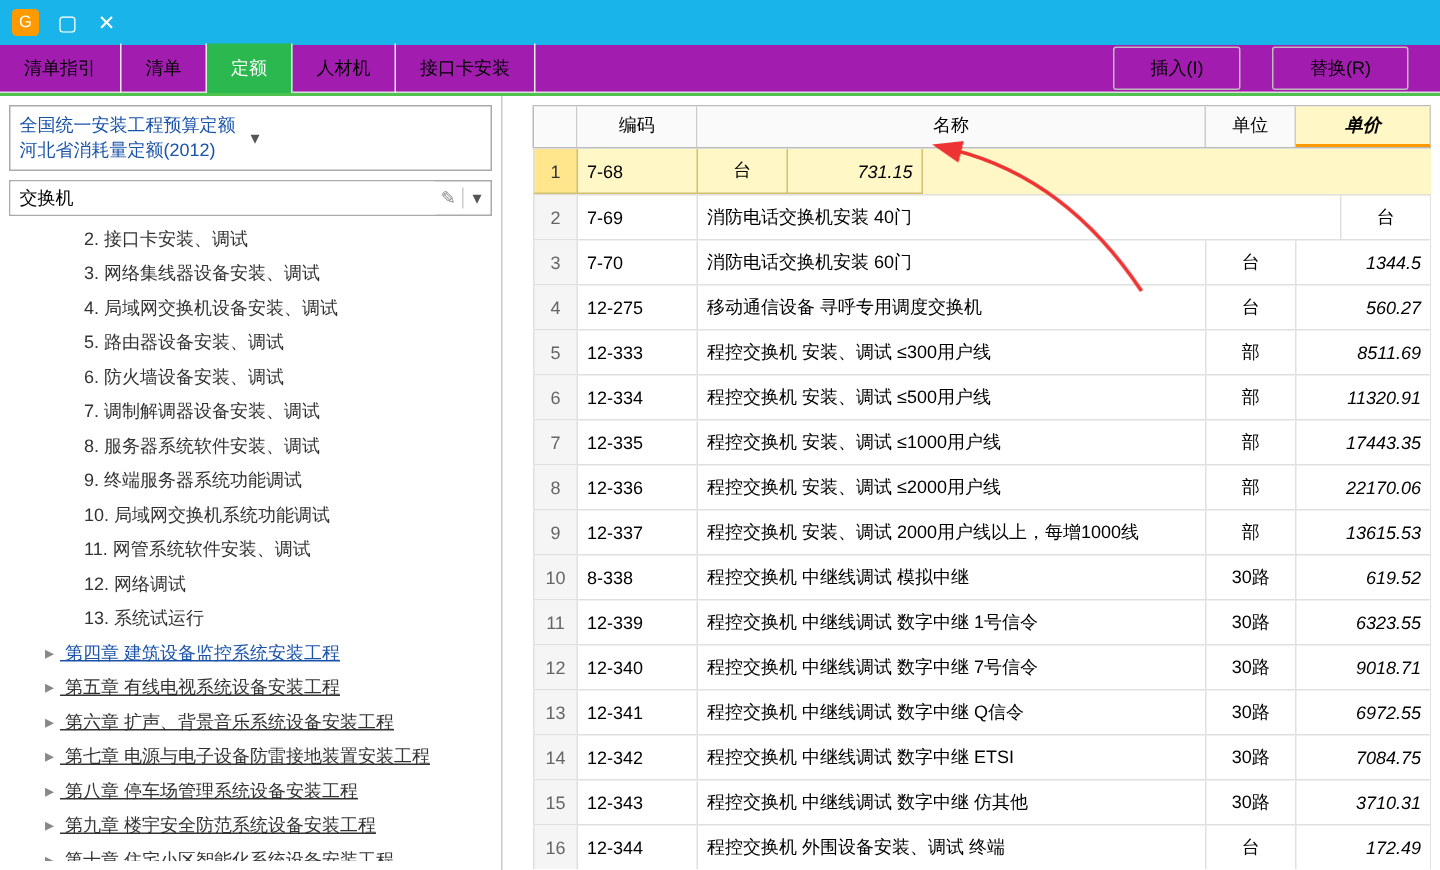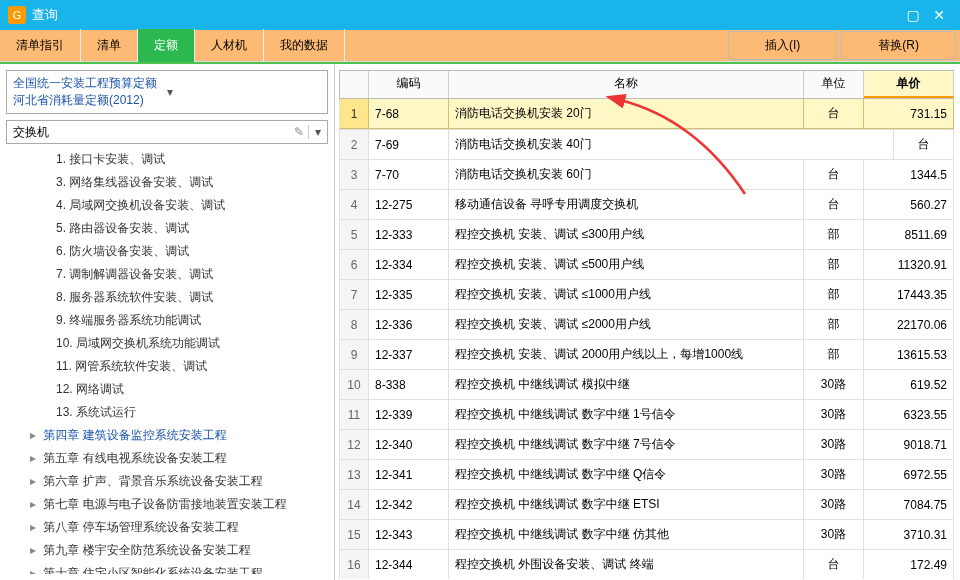--- a/index.html
+++ b/index.html
@@ -1,39 +1,39 @@
 <!DOCTYPE html>
 <html><head>
 <meta charset="utf-8">
 <style>
 * { margin: 0; padding: 0; box-sizing: border-box; font-family: "Microsoft YaHei", Arial, sans-serif; font-size: 12px; }
 body { background: #fff; width: 960px; height: 580px; overflow: hidden; }
 .titlebar { background: #19b4ea; height: 30px; display: flex; align-items: center; padding: 0 8px; color: #fff; }
 .titlebar .logo { width: 18px; height: 18px; background: #f90; border-radius: 3px; display: flex; align-items: center; justify-content: center; margin-right: 6px; font-size: 11px; color: #fff; }
 .titlebar .title { flex: 1; font-size: 13px; }
 .titlebar .win-btn { width: 26px; height: 22px; display: flex; align-items: center; justify-content: center; cursor: pointer; font-size: 14px; }
-.toolbar { height: 32px; display: flex; align-items: center; border-bottom: 1px solid #ddd; background: #fdba74; }
+.toolbar { height: 32px; display: flex; align-items: center; border-bottom: 1px solid #ddd; background: #a21caf; }
 .toolbar .tab { padding: 8px 16px; cursor: pointer; border-right: 1px solid #eee; }
 .toolbar .tab.active { background: #2bb84e; color: #fff; }
 .toolbar .spacer { flex: 1; }
-.toolbar .btn { padding: 5px 36px; margin-right: 4px; border: 1px solid #bbb; cursor: pointer; border-radius: 2px; }
+.toolbar .btn { padding: 5px 24px; margin-right: 21px; border: 1px solid #bbb; cursor: pointer; border-radius: 2px; }
 .green-line { height: 2px; background: #4fc14e; }
-.main { display: flex; height: calc(580px - 64px); }
+.main { display: flex; height: calc(580px - 64px); gap: 16px; }
 .left { width: 335px; border-right: 1px solid #ccc; display: flex; flex-direction: column; padding: 6px; }
 .dropdown { border: 1px solid #aaa; padding: 4px 6px; display: flex; align-items: center; cursor: pointer; color: #1a53aa; }
 .dropdown span { flex: 1; }
 .dropdown .arrow { color: #555; }
 .search-row { display: flex; margin-top: 6px; border: 1px solid #aaa; align-items: center; }
 .search-row input { border: none; flex: 1; padding: 4px 6px; outline: none; }
 .search-row .wing { padding: 0 4px; color: #888; }
 .search-row .sarrow { padding: 0 6px; color: #555; cursor: pointer; border-left: 1px solid #ccc; }
 .tree { flex: 1; overflow-y: auto; margin-top: 4px; padding-right: 4px; }
 .tree-item { padding: 3px 2px; color: #333; white-space: nowrap; cursor: pointer; }
 .tree-item.indent1 { padding-left: 50px; }
-.tree-item.chapter { padding-left: 24px; color: #333; }
+.tree-item.chapter { padding-left: 24px; color: #333; text-decoration: underline; }
 .tree-item.chapter.blue { color: #1a53aa; }
 .tree-item .tri { display: inline-block; width: 10px; color: #888; }
 .right { flex: 1; overflow: hidden; padding: 6px 6px 6px 4px; position: relative; }
 .grid-header { display: flex; border-top: 1px solid #bbb; border-bottom: 1px solid #bbb; background: #fff; }
 .grid-header div { border-right: 1px solid #ccc; padding: 4px 0; text-align: center; background: #fafafa; }
 .grid-header div:first-child { border-left: 1px solid #bbb; }
 .col-num { width: 30px; }
 .col-code { width: 80px; }
 .col-name { flex: 1; }
 .col-unit { width: 60px; }
@@ -42,63 +42,62 @@
 .grid-body { overflow-y: auto; height: calc(100% - 24px); }
 .row { display: flex; border-bottom: 1px solid #e0e0e0; }
 .row > div { border-right: 1px solid #e0e0e0; padding: 6px 6px; display: flex; align-items: center; }
 .row > div:first-child { border-left: 1px solid #e0e0e0; }
 .row .col-num { background: #f5f5f5; justify-content: center; color: #666; }
 .row.sel { background: #fff7c6; }
 .row.sel .col-num { background: #ffe68c; color: #333; }
 .row.sel > div { border-right: 1px solid #d0c070; border-bottom: 1px solid #d0c070; }
 .col-code { padding-left: 6px; }
 .col-unit { justify-content: center; }
-.col-price { justify-content: flex-end; padding-right: 8px; }
+.col-price { justify-content: flex-end; padding-right: 8px; font-style: italic; }
 .arrow-svg { position: absolute; top: 0; left: 0; pointer-events: none; }
 ::-webkit-scrollbar { width: 14px; }
 ::-webkit-scrollbar-track { background: #f0f0f0; }
 ::-webkit-scrollbar-thumb { background: #c0c0c0; }
 </style>
 </head>
 <body>
 
 <div class="titlebar">
   <div class="logo">G</div>
-  <div class="title">查询</div>
   <div class="win-btn">▢</div>
   <div class="win-btn">✕</div>
 </div>
 
 <div class="toolbar">
   <div id="tabs-container" style="display: flex;">
       <div class="tab">清单指引</div>
       <div class="tab">清单</div>
       <div class="tab active">定额</div>
       <div class="tab">人材机</div>
-      <div class="tab">我的数据</div>
+      <div class="tab">接口卡安装</div>
     </div>
   <div class="spacer"></div>
   <div class="btn">插入(I)</div>
   <div class="btn">替换(R)</div>
 </div>
 <div class="green-line"></div>
 
 <div class="main">
   <div class="left">
     <div class="dropdown">
       <span>全国统一安装工程预算定额河北省消耗量定额(2012)</span>
       <span class="arrow">▾</span>
     </div>
     <div class="search-row">
       <input type="text" value="交换机" style="">
       <span class="wing">✎</span>
       <span class="sarrow">▾</span>
     </div>
     <div class="tree" id="tree">
-        <div class="tree-item indent1">1. 接口卡安装、调试</div>
+        <div class="tree-item indent1">2. 接口卡安装、调试</div>
         <div class="tree-item indent1">3. 网络集线器设备安装、调试</div>
         <div class="tree-item indent1">4. 局域网交换机设备安装、调试</div>
         <div class="tree-item indent1">5. 路由器设备安装、调试</div>
         <div class="tree-item indent1">6. 防火墙设备安装、调试</div>
         <div class="tree-item indent1">7. 调制解调器设备安装、调试</div>
         <div class="tree-item indent1">8. 服务器系统软件安装、调试</div>
         <div class="tree-item indent1">9. 终端服务器系统功能调试</div>
         <div class="tree-item indent1">10. 局域网交换机系统功能调试</div>
         <div class="tree-item indent1">11. 网管系统软件安装、调试</div>
         <div class="tree-item indent1">12. 网络调试</div>
@@ -118,21 +117,20 @@
       <div class="col-num"></div>
       <div class="col-code">编码</div>
       <div class="col-name">名称</div>
       <div class="col-unit">单位</div>
       <div class="col-price price-head">单价</div>
     </div>
     <div class="grid-body" id="grid-body">
         <div class="row sel">
           <div class="col-num">1</div>
           <div class="col-code">7-68</div>
-          <div class="col-name">消防电话交换机安装 20门</div>
           <div class="col-unit">台</div>
           <div class="col-price">731.15</div>
         </div>
         <div class="row">
           <div class="col-num">2</div>
           <div class="col-code">7-69</div>
           <div class="col-name">消防电话交换机安装 40门</div>
           <div class="col-unit">台</div>
         </div>
         <div class="row">

